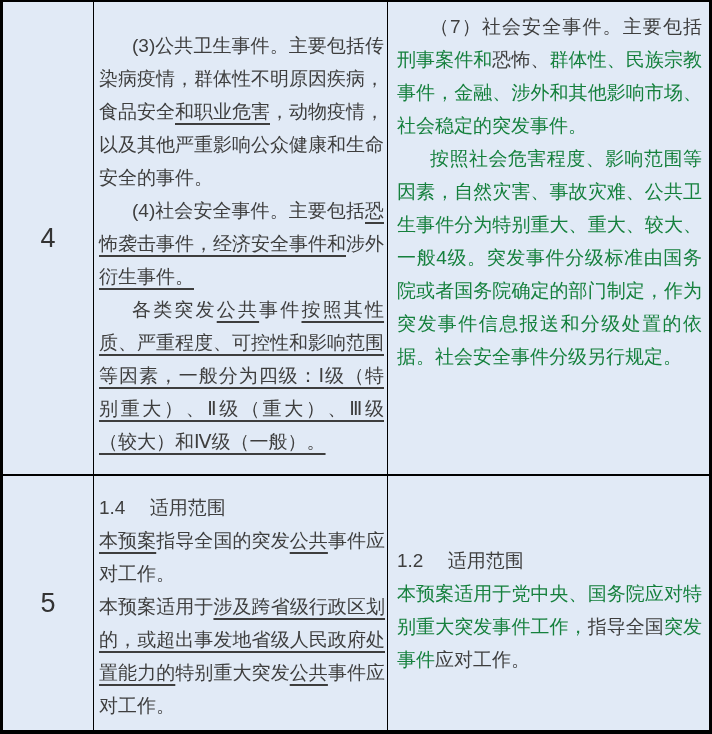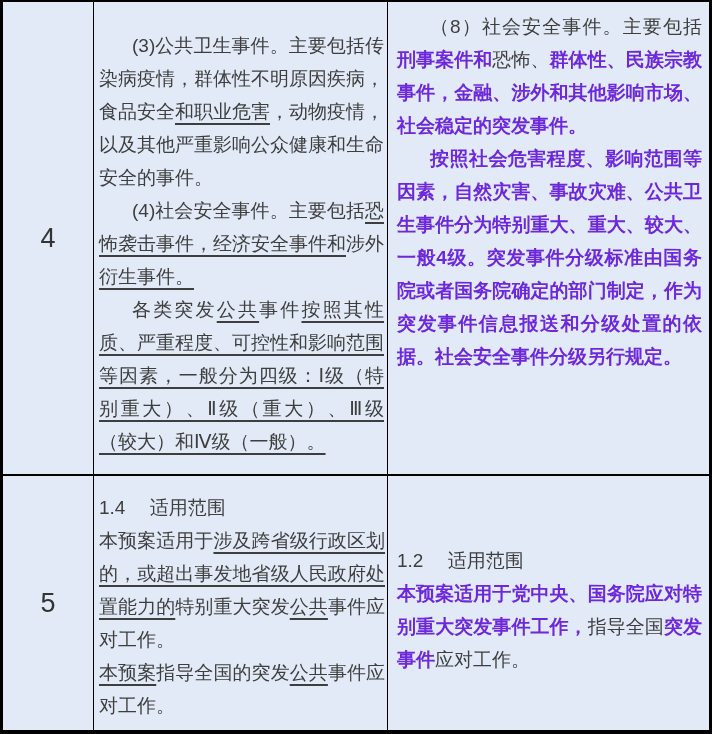--- a/index.html
+++ b/index.html
@@ -32,44 +32,44 @@
   .text-cell p{margin:0;}
   .text-cell p.indent{text-indent:33px;}
   
   .cell.r1.c2{padding:27px 3px 8px 5px;}
   .cell.r1.c3{padding:8px 7px 0 9px;}
   .cell.r2.c2{padding:15px 2px 0 5px;}
   .cell.r2.c3{
     padding:14px 7px 0 9px;
     display:flex;flex-direction:column;justify-content:center;
   }
-  .run.b{font-weight:700;color:#6d28d9;}
+  .run.b{font-weight:400;color:#15803d;}
   .run.u{
     text-decoration:underline;
     text-decoration-thickness:1.5px;
     text-underline-offset:5px;
   }
 </style>
 </head>
 <body>
 
 <div class="doc-table">
     <div class="cell num-cell r1 c1">4</div>
     <div class="cell text-cell r1 c2">
       <p class="indent"><span class="run">(3)公共卫生事件。主要包括传染病疫情，群体性不明原因疾病，食品安全</span><span class="run u">和职业危害</span><span class="run">，动物疫情，以及其他严重影响公众健康和生命安全的事件。</span></p>
       <p class="indent"><span class="run">(4)社会安全事件。主要包括</span><span class="run u">恐怖袭击事件，经济安全事件和</span><span class="run">涉外</span><span class="run u">衍生事件。</span></p>
       <p class="indent"><span class="run">各类突发</span><span class="run u">公共</span><span class="run">事件</span><span class="run u">按照其性质、严重程度、可控性和影响范围等因素，一般分为四级：Ⅰ级（特别重大）、Ⅱ级（重大）、Ⅲ级（较大）和Ⅳ级（一般）。</span></p>
     </div>
     <div class="cell text-cell r1 c3">
-      <p class="indent"><span class="run">（8）社会安全事件。主要包括</span><span class="run b">刑事案件和</span><span class="run">恐怖、</span><span class="run b">群体性、民族宗教事件，金融、涉外和其他影响市场、社会稳定的突发事件。</span></p>
+      <p class="indent"><span class="run">（7）社会安全事件。主要包括</span><span class="run b">刑事案件和</span><span class="run">恐怖、</span><span class="run b">群体性、民族宗教事件，金融、涉外和其他影响市场、社会稳定的突发事件。</span></p>
       <p class="indent"><span class="run b">按照社会危害程度、影响范围等因素，自然灾害、事故灾难、公共卫生事件分为特别重大、重大、较大、一般4级。突发事件分级标准由国务院或者国务院确定的部门制定，作为突发事件信息报送和分级处置的依据。社会安全事件分级另行规定。</span></p>
     </div>
     <div class="cell num-cell r2 c1">5</div>
     <div class="cell text-cell r2 c2">
       <p class=""><span class="run">1.4　 适用范围</span></p>
+      <p class=""><span class="run u">本预案</span><span class="run">指导全国的突发</span><span class="run u">公共</span><span class="run">事件应对工作。</span></p>
       <p class=""><span class="run">本预案适用于</span><span class="run u">涉及跨省级行政区划的，或超出事发地省级人民政府处置能力的</span><span class="run">特别重大突发</span><span class="run u">公共</span><span class="run">事件应对工作。</span></p>
-      <p class=""><span class="run u">本预案</span><span class="run">指导全国的突发</span><span class="run u">公共</span><span class="run">事件应对工作。</span></p>
     </div>
     <div class="cell text-cell r2 c3">
       <p class=""><span class="run">1.2　 适用范围</span></p>
       <p class=""><span class="run b">本预案适用于党中央、国务院应对特别重大突发事件工作，</span><span class="run">指导全国</span><span class="run b">突发事件</span><span class="run">应对工作。</span></p>
     </div>
   </div>
 
 </body></html>

